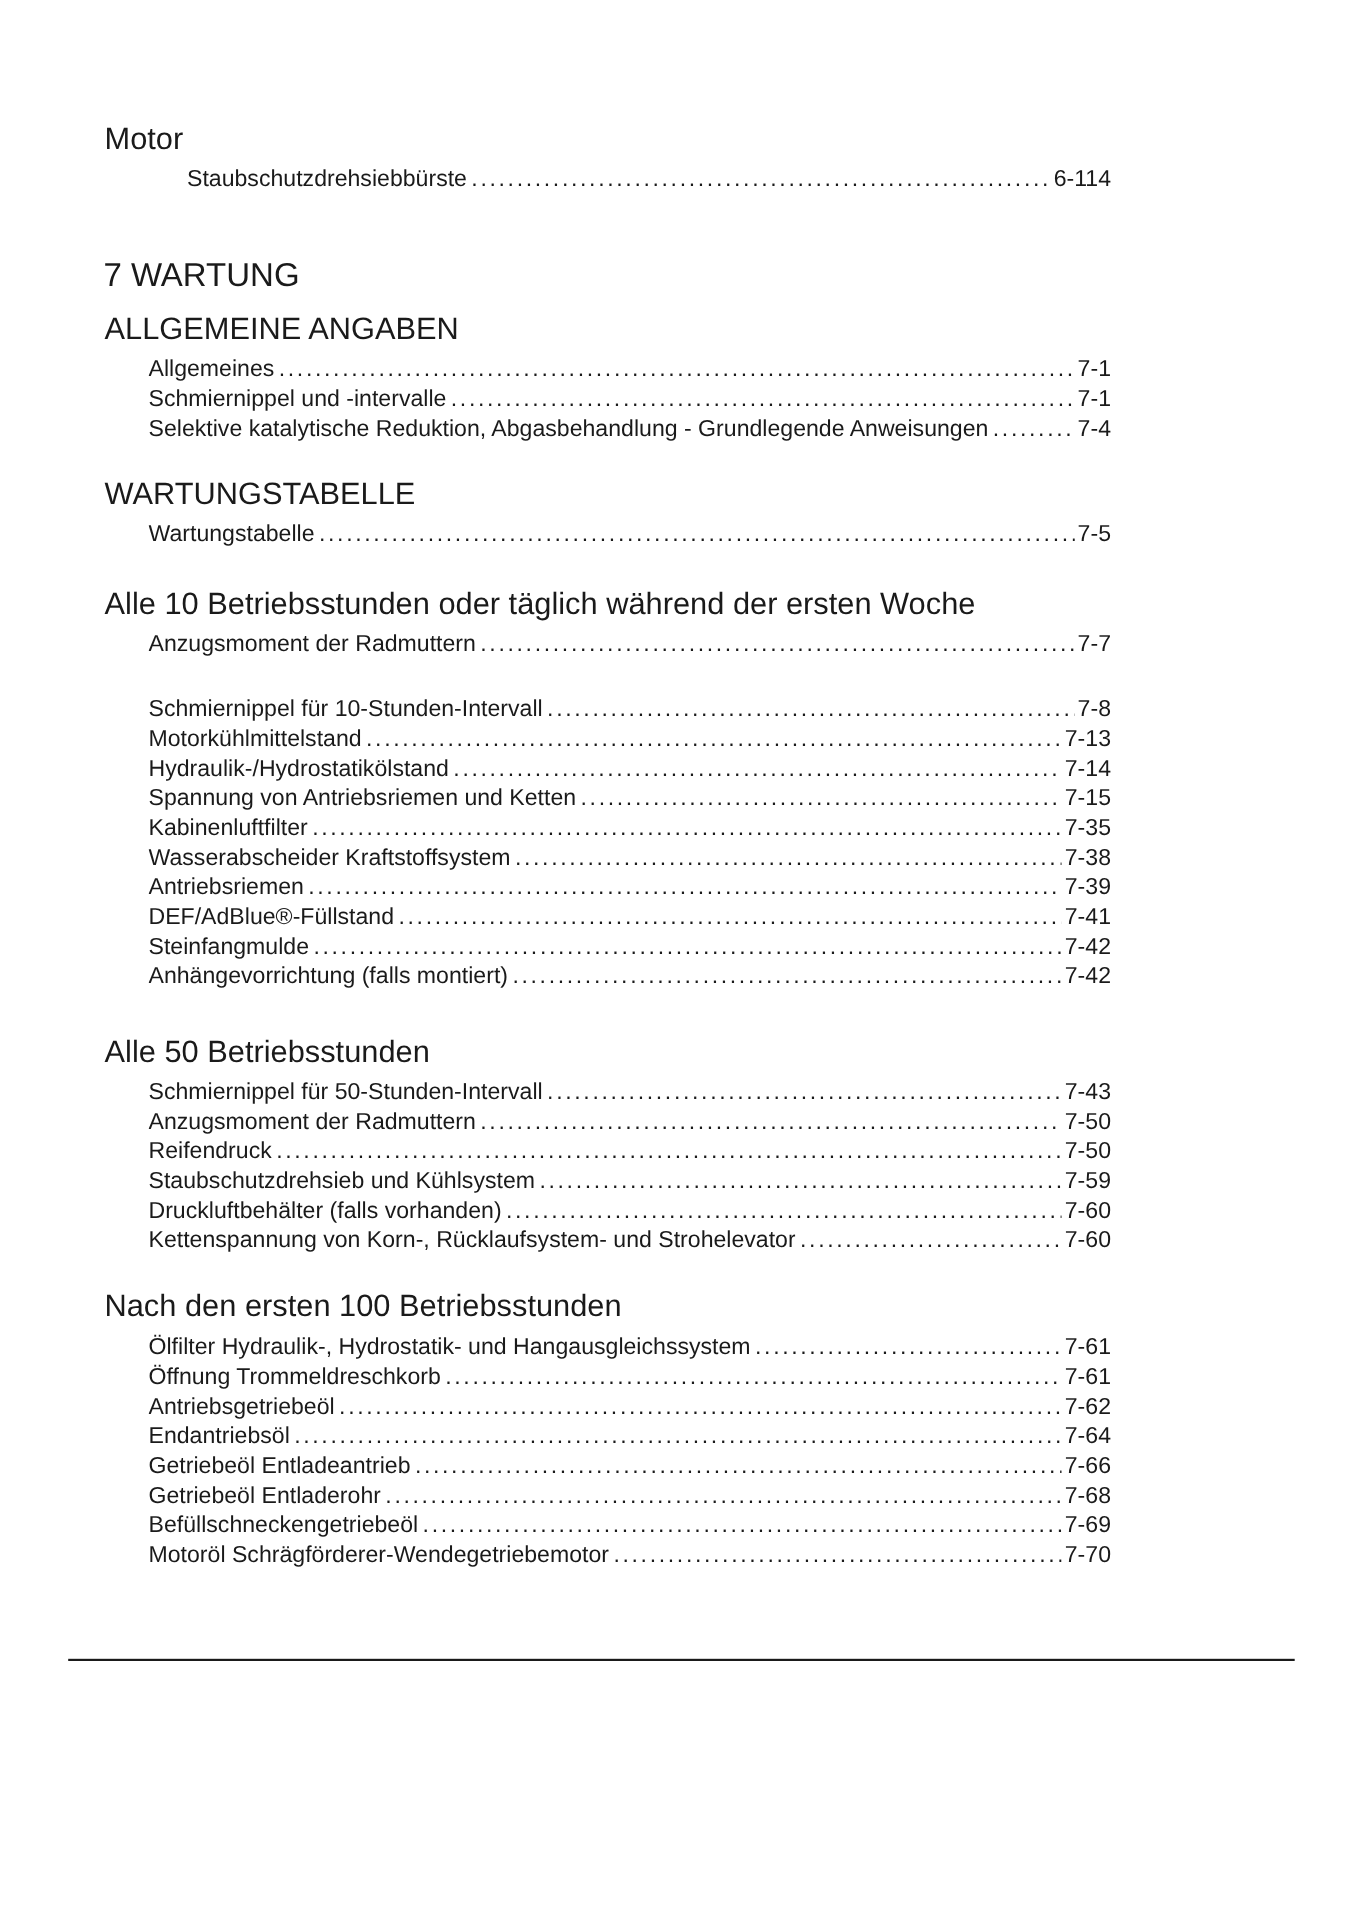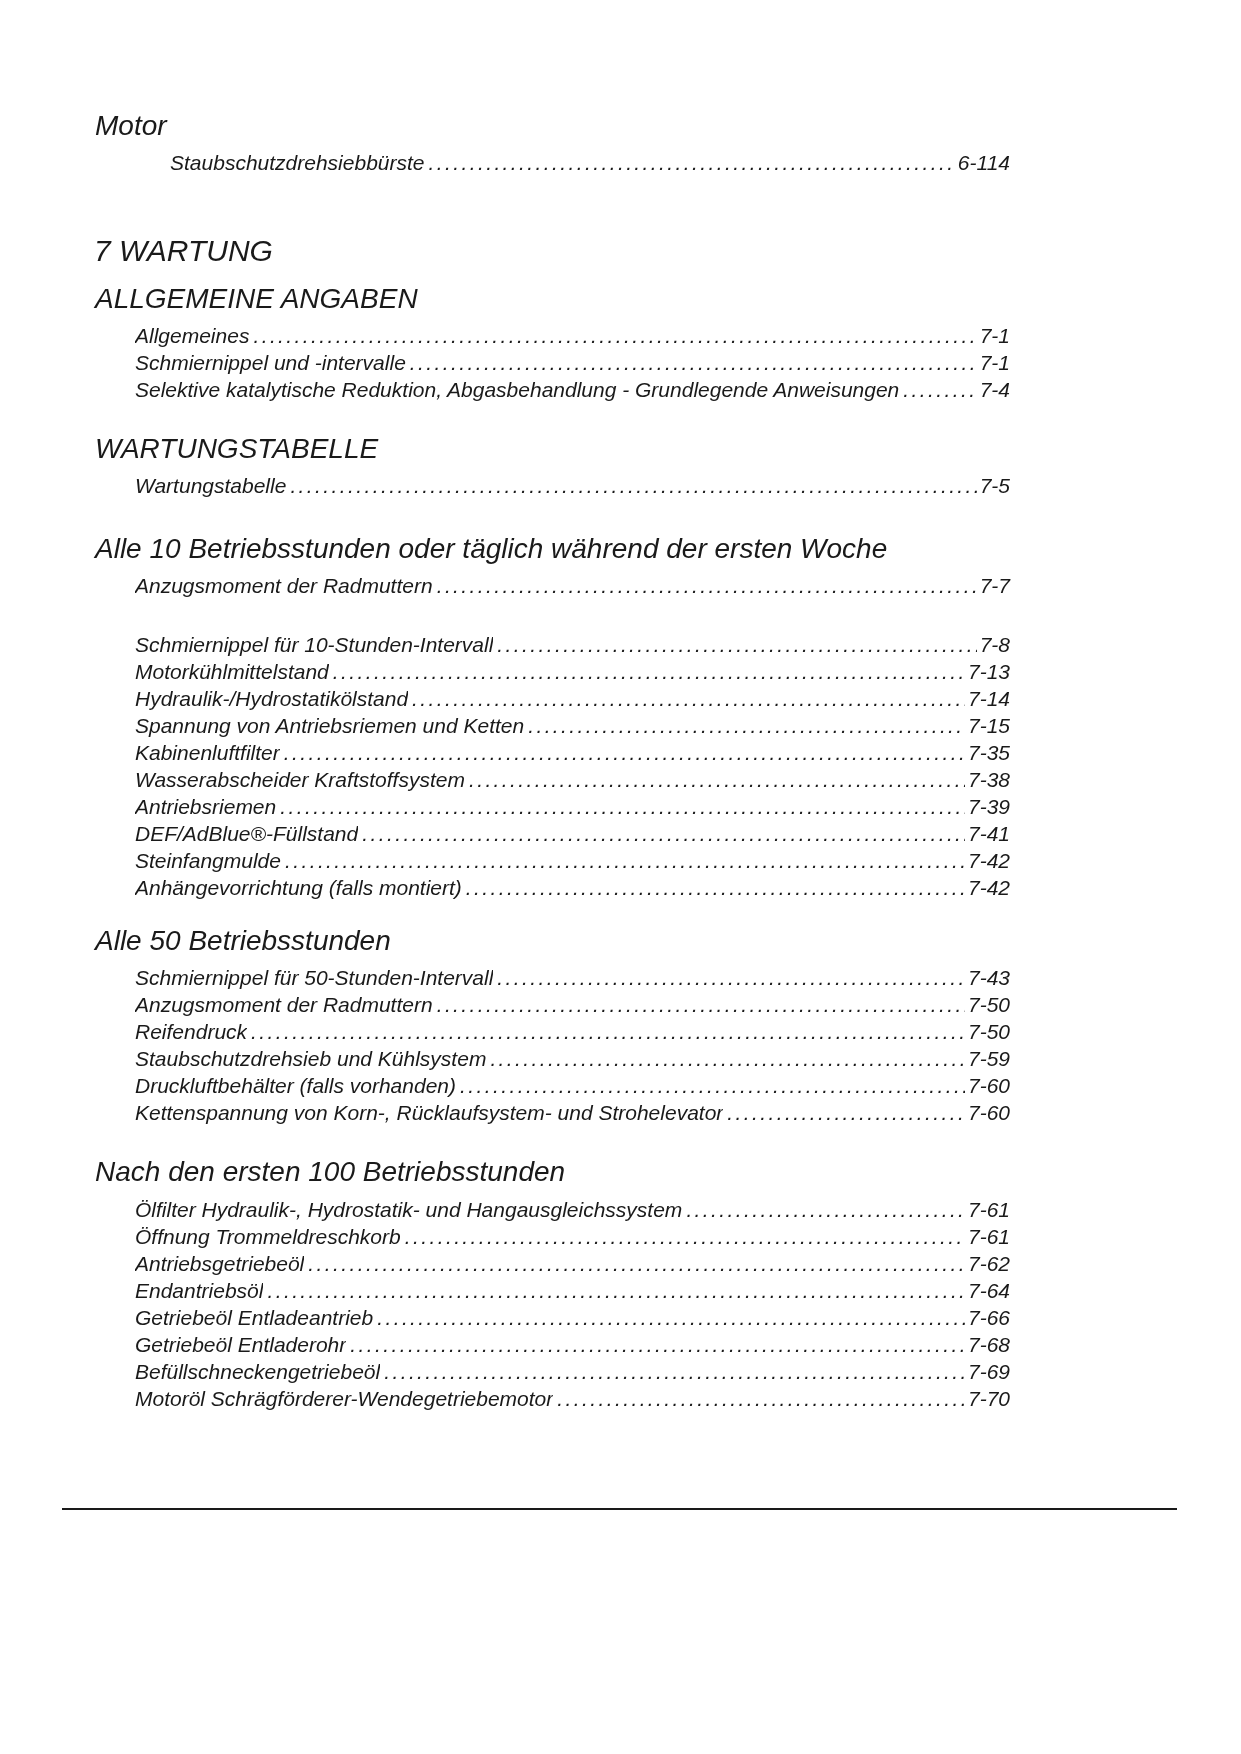--- a/index.html
+++ b/index.html
@@ -10,21 +10,20 @@
     font-family: "Liberation Sans", "DejaVu Sans", sans-serif;
     color: #1a1a1a;
   }
 
   .page {
     position: relative;
     width: 1241px;
     height: 1528px;
     background: #ffffff;
     overflow: hidden;
-    font-style: italic;
   }
 
   
   .toc-section { display: block; }
 
   .toc-heading {
     font-weight: 400;
     line-height: 1.15;
     color: #1a1a1a;
     white-space: nowrap;
@@ -81,21 +80,21 @@
     text-align: right;
   }
 
   
   .sec-motor            { margin-top: 110px; }
   .sec-wartung          { margin-top: 58px; padding-left: 32px;  }
   .sec-allgemeine-angaben { margin-top: 14px; }
   .sec-wartungstabelle  { margin-top: 30px;  }
   .sec-alle-10-woche    { margin-top: 34px;  }
   .sec-alle-10          { margin-top: 32px;  }
-  .sec-alle-50          { margin-top: 24px;  }
+  .sec-alle-50          { margin-top: 39px;  }
   .sec-nach-100         { margin-top: 30px;  }
 
   
   .footer-rule {
     position: absolute;
     left: 62px;
     right: 64px;
     top: 1508px;
     border-top: 2px solid #1a1a1a;
   }

